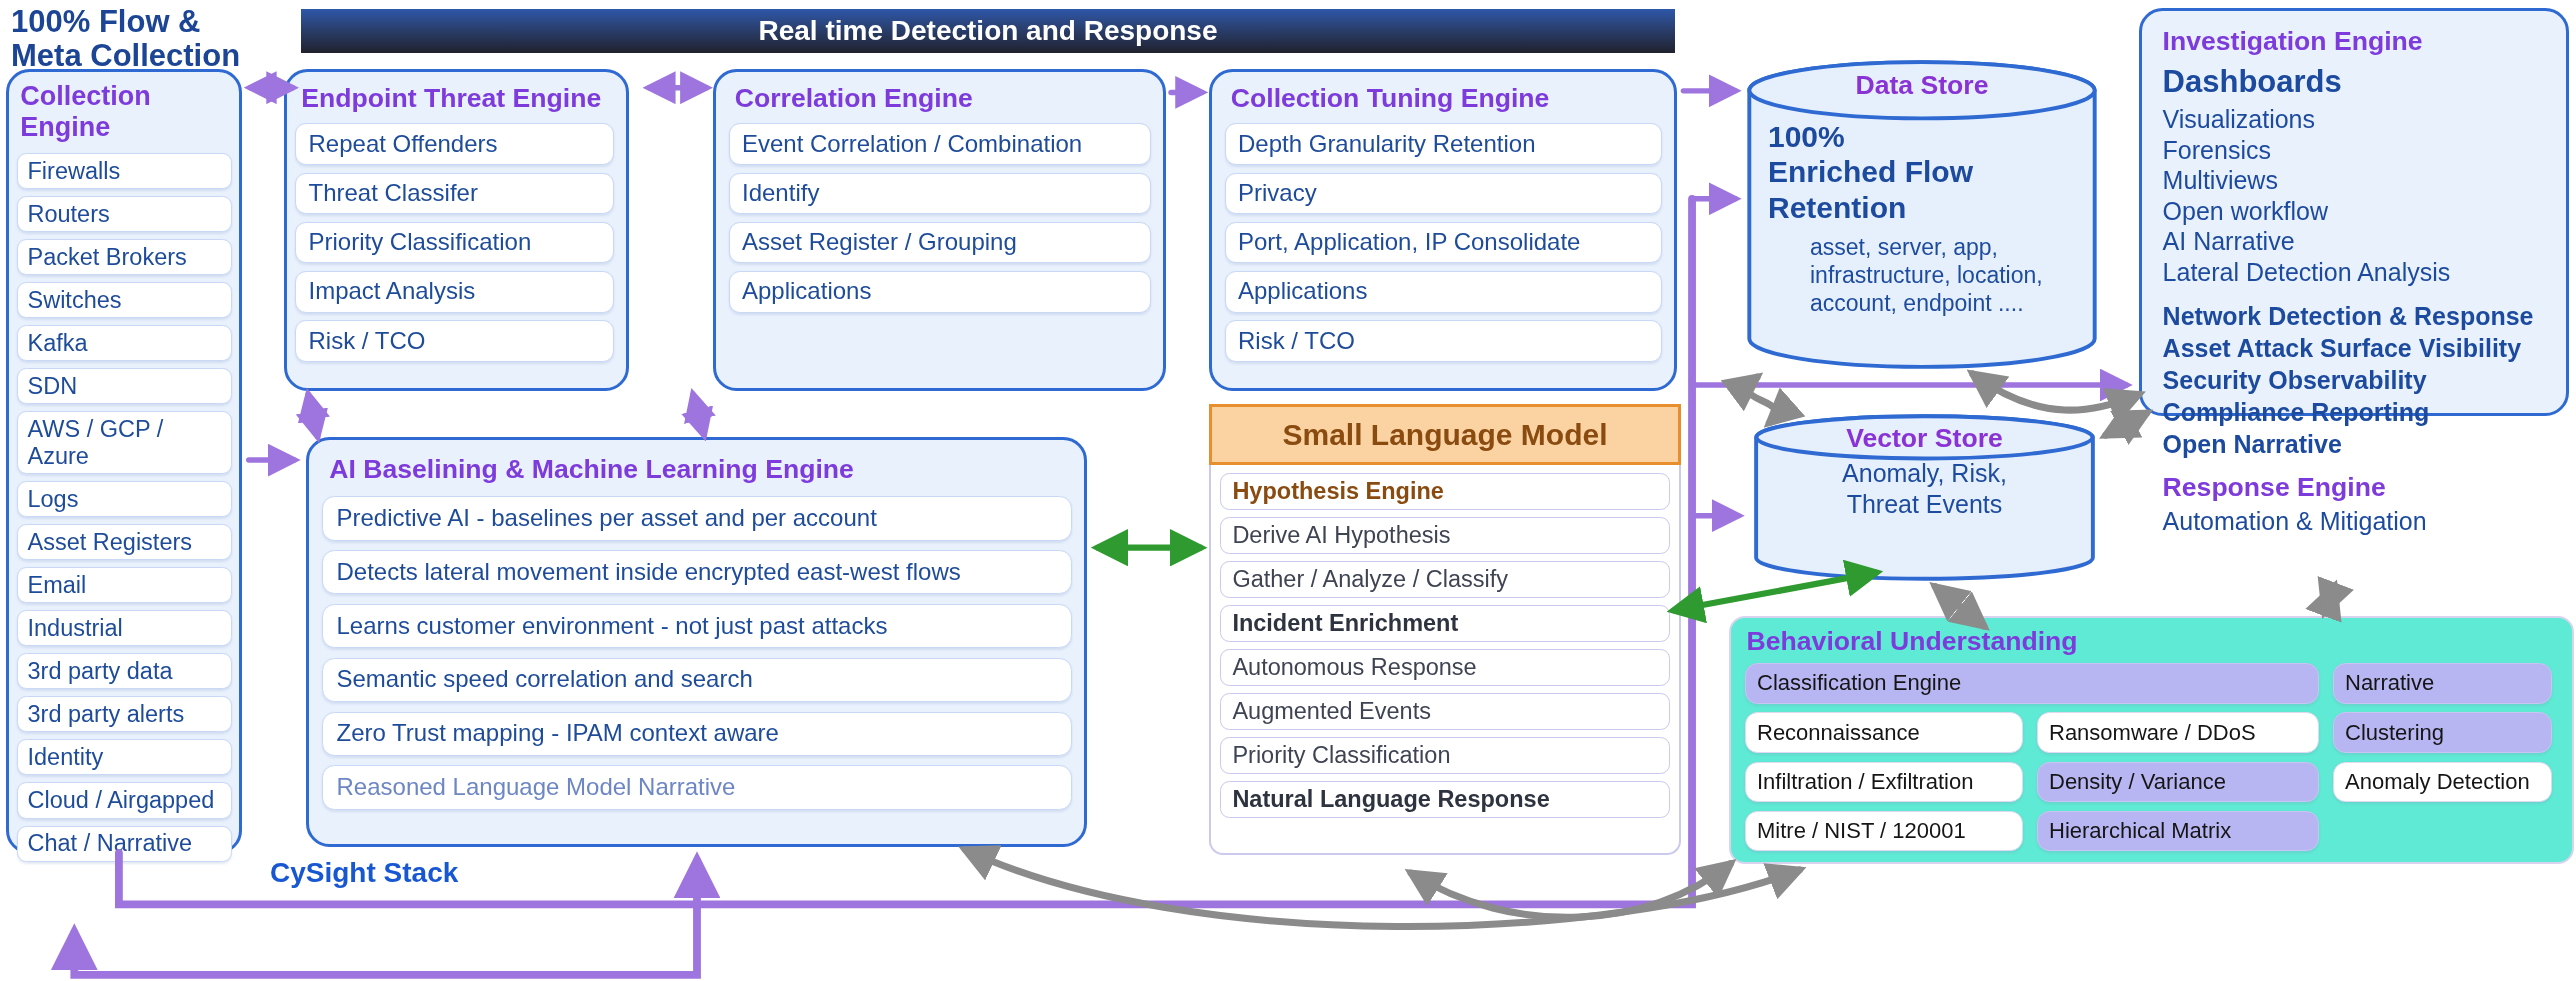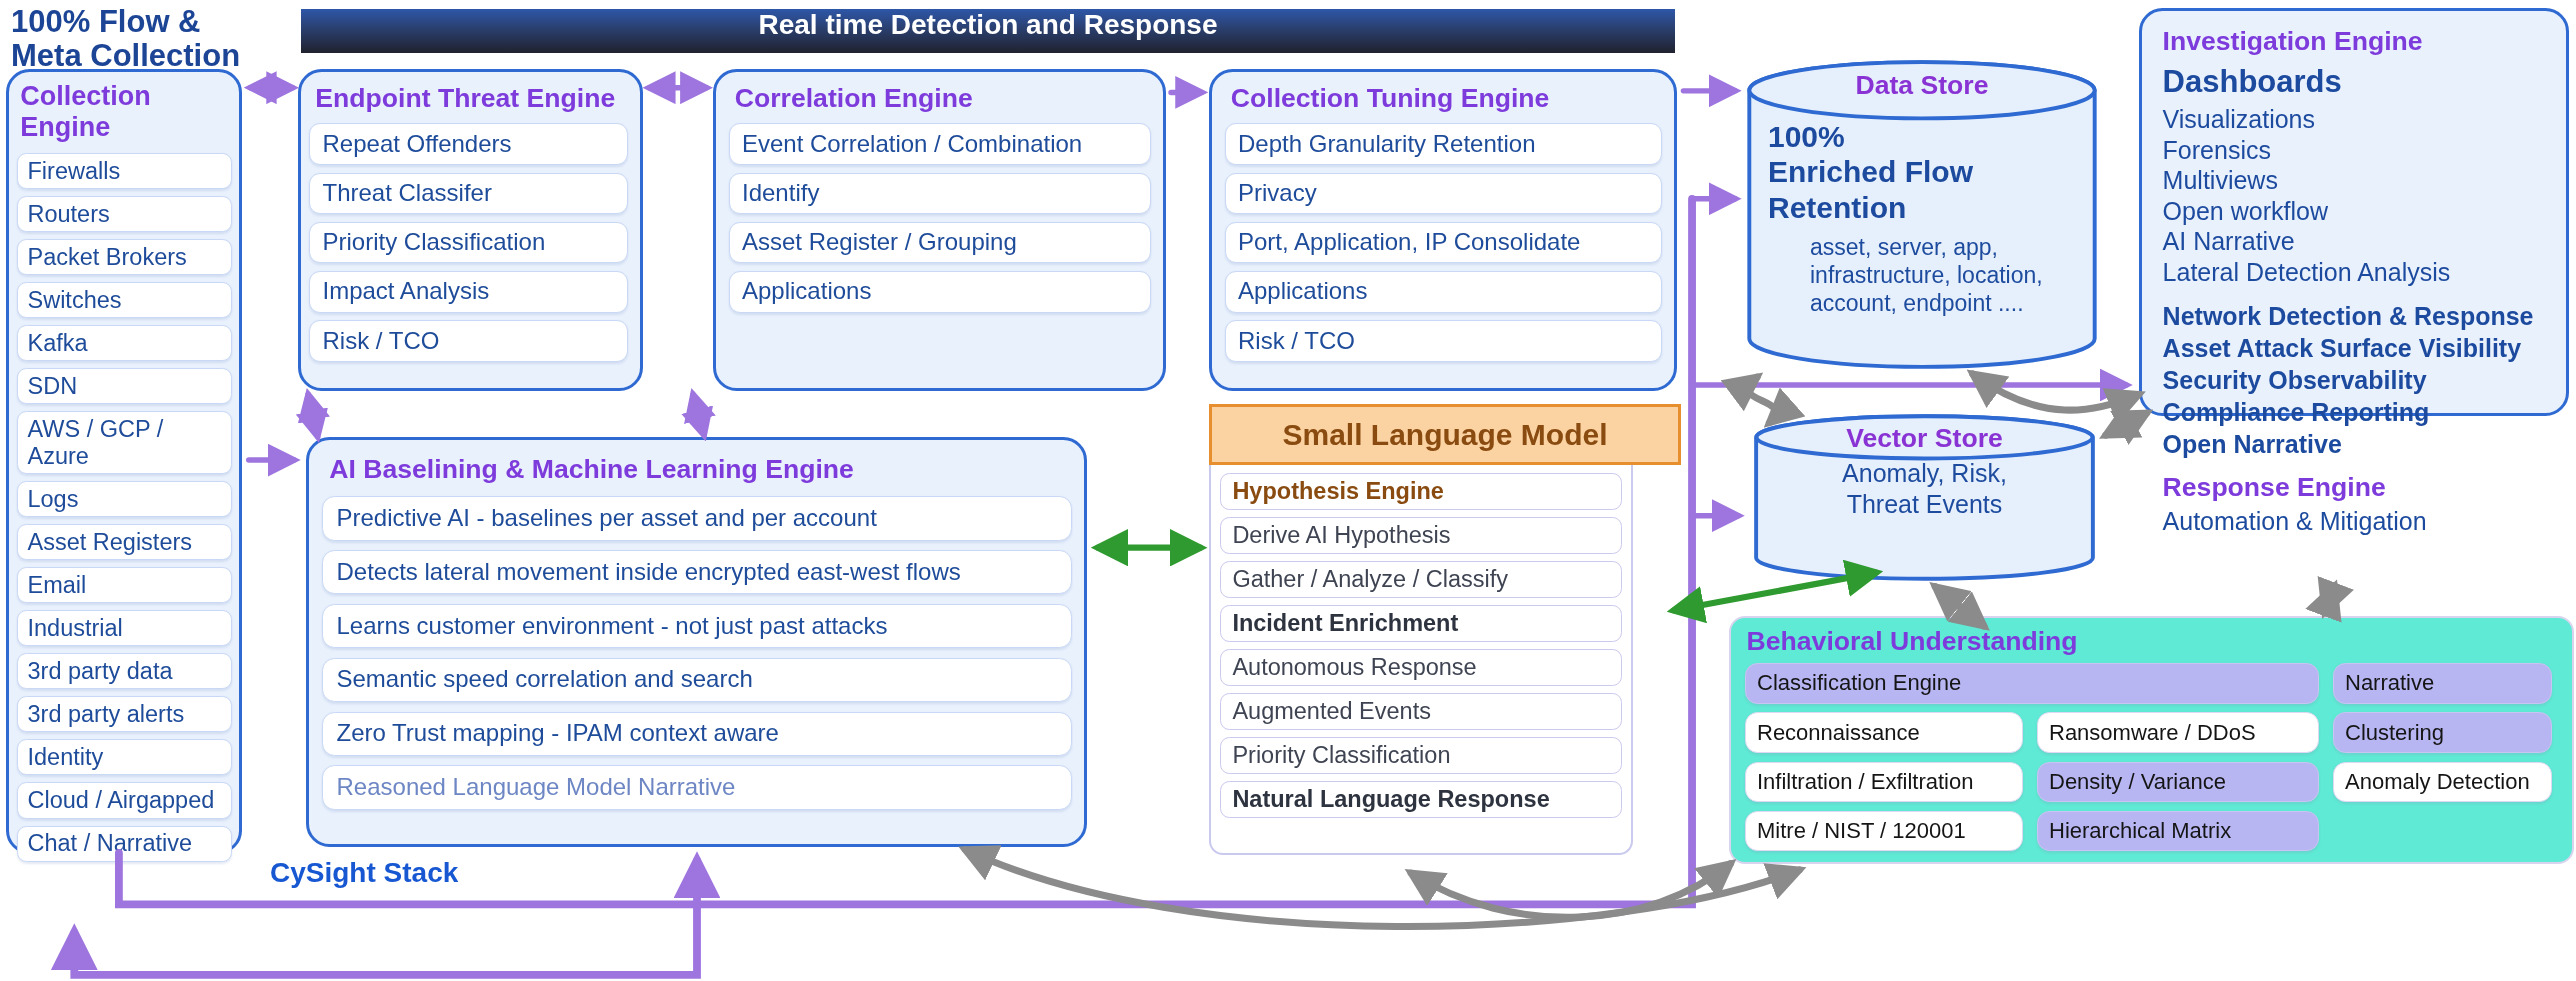--- a/index.html
+++ b/index.html
@@ -6,49 +6,49 @@
   #canvas{position:relative;width:2576px;height:982px;background:#fff;
           font-family:"Liberation Sans",sans-serif;overflow:hidden;}
 
   .prelines{white-space:pre-line;}
 
   .toptitle{position:absolute;left:11px;top:4.7px;width:282px;font-size:31px;font-weight:800;
             color:#1d4596;line-height:1.12;}
 
   .banner{position:absolute;left:301px;top:9.4px;width:1374px;height:44px;
           background:linear-gradient(180deg,#2e57a8 0%,#2a3f6e 45%,#20222e 100%);
-          display:flex;align-items:flex-start;justify-content:center;}
+          display:flex;align-items:center;justify-content:center;}
   .banner span{color:#ffffff;font-size:28px;font-weight:800;}
 
   .box{position:absolute;background:#e9f1fd;border:3.9px solid #2e6ad1;border-radius:23.5px;
        box-sizing:border-box;padding:9.4px 12.5px;}
   .box-title{color:#7e3bdc;font-weight:800;font-size:26.6px;margin:3.1px 0 9.4px 6.3px;}
   .pill{background:#fff;border:1.6px solid #c9d9f5;border-radius:11px;color:#1e4c9a;
         font-size:23.5px;padding:6.3px 12.5px;margin-bottom:7.8px;line-height:1.12;
         box-shadow:0 1.6px 2.3px rgba(110,140,190,.18);}
 
   #colbox{left:6.3px;top:69px;width:236px;height:785px;padding:6.3px 7.8px;}
   #colbox .box-title{font-size:27px;margin:3.1px 0 9.4px 3.1px;}
   #colbox .pill{font-size:23.5px;padding:3.9px 9.4px;margin-bottom:7px;border-radius:9.4px;}
 
   .engine{padding:7.8px 12.5px;}
   .engine .pill{font-size:24px;padding:6.3px 12.5px;margin-bottom:7.8px;}
-  #epbox{left:298px;top:69px;width:345px;height:322px;padding-left:8px;}
+  #epbox{left:284px;top:69px;width:345px;height:322px;padding-left:8px;}
   #corrbox{left:713px;top:69px;width:453px;height:322px;}
   #tunebox{left:1209px;top:69px;width:468px;height:322px;}
 
   #aibox{left:306px;top:437px;width:781px;height:410px;}
   #aibox .box-title{margin:4.7px 0 11px 7.8px;}
   #aibox .pill{font-size:24px;padding:7.8px 14px;margin-bottom:9.4px;border-radius:12.5px;}
   .muted{color:#6d86c4;}
 
   #slmhead{position:absolute;left:1209px;top:404px;width:472px;height:61px;background:#fbd3a2;
            border:3.1px solid #e78f2e;box-sizing:border-box;display:flex;align-items:center;
            justify-content:center;font-size:30px;font-weight:800;color:#8a4b10;}
-  #slmbody{position:absolute;left:1209px;top:465px;width:424px;height:390px;background:#fff;
+  #slmbody{position:absolute;left:1209px;top:465px;width:472px;height:390px;background:#fff;
            border:2.3px solid #cac9ee;border-top:none;border-radius:0 0 14px 14px;
            box-sizing:border-box;padding:7.8px 9.4px;}
   #slmbody .pill{border:1.6px solid #cac9ee;color:#3f4453;font-size:23.5px;border-radius:9.4px;
                  padding:4.7px 11px;margin-bottom:6.3px;box-shadow:none;}
   .slm-brown{color:#8a4b10 !important;font-weight:800;}
   .slm-bold{color:#2e3340 !important;font-weight:800;}
 
   .cyl{position:absolute;}
   .store-title{position:absolute;text-align:center;font-size:26.6px;font-weight:800;color:#8a33d4;}
   #ds-title{left:1746px;top:70px;width:352px;}

